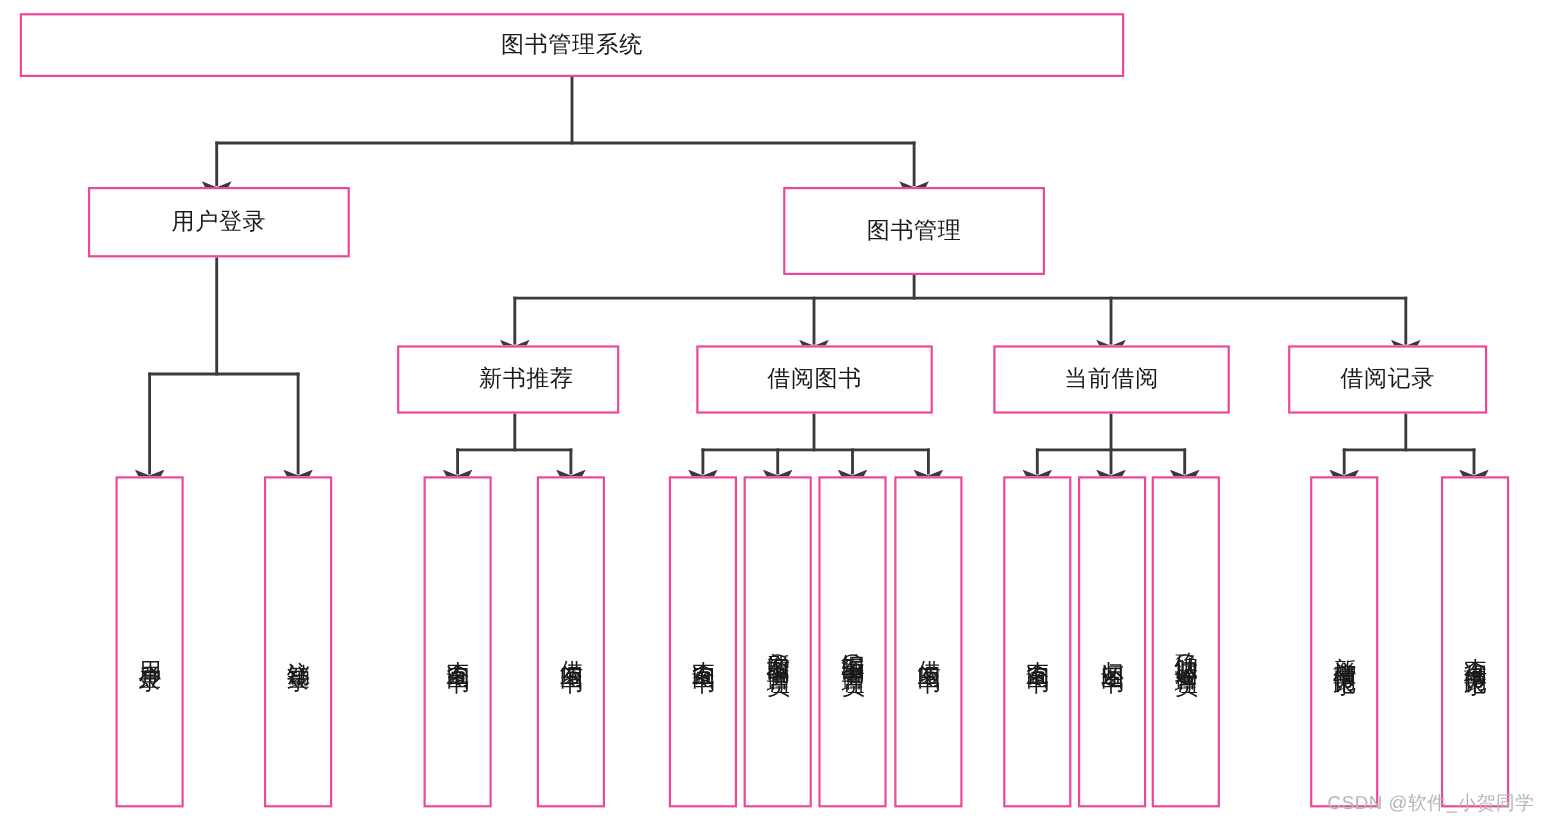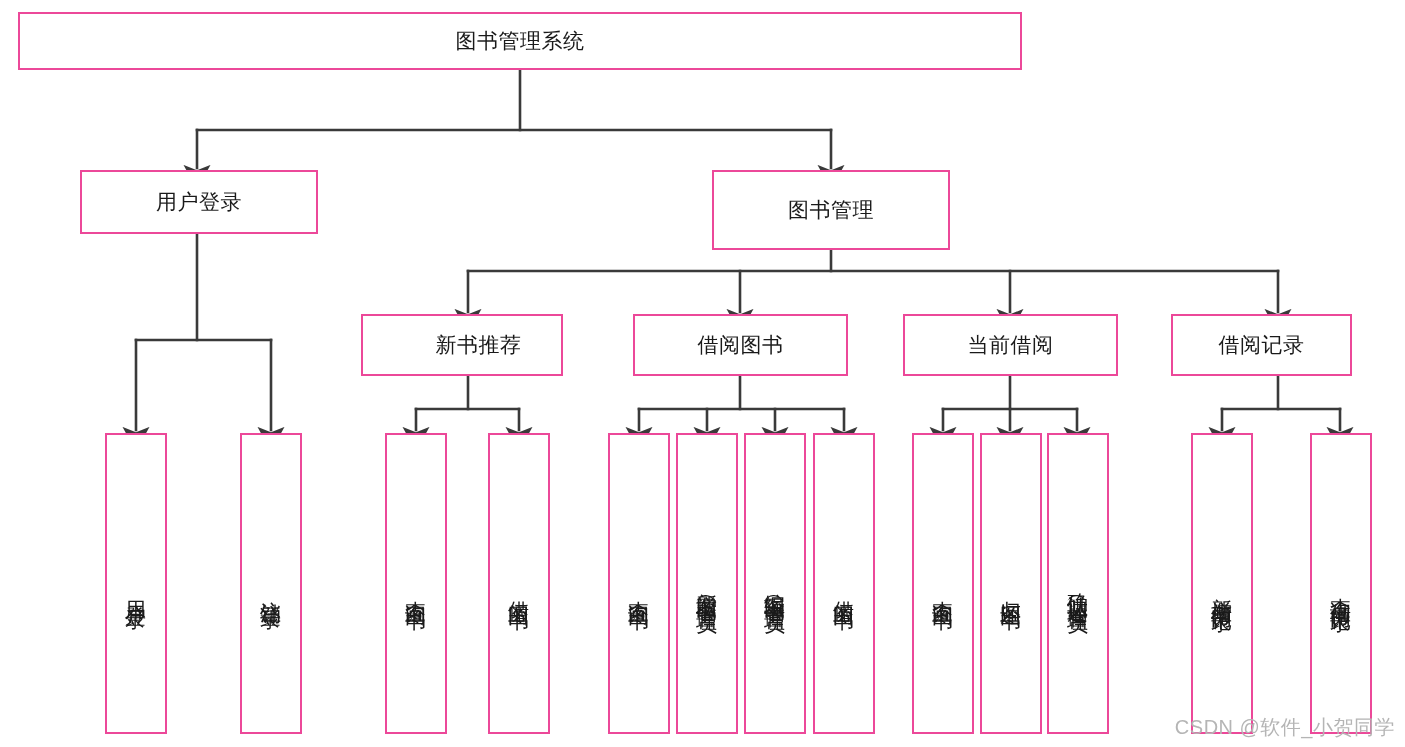--- a/index.html
+++ b/index.html
@@ -60,21 +60,21 @@
     line-height: 1.0;
     margin: 0 auto;
   }
   .node.vertical.mid .node-label {
     margin-top: 80px;
   }
   .watermark {
     position: absolute;
     right: 10px;
     bottom: 6px;
-    font-size: 20px;
+    font-size: 17px;
     color: #b5b5b5;
     white-space: nowrap;
     letter-spacing: 0.5px;
   }
 </style>
 </head>
 <body>
 
 <div id="diagram-root">
 

